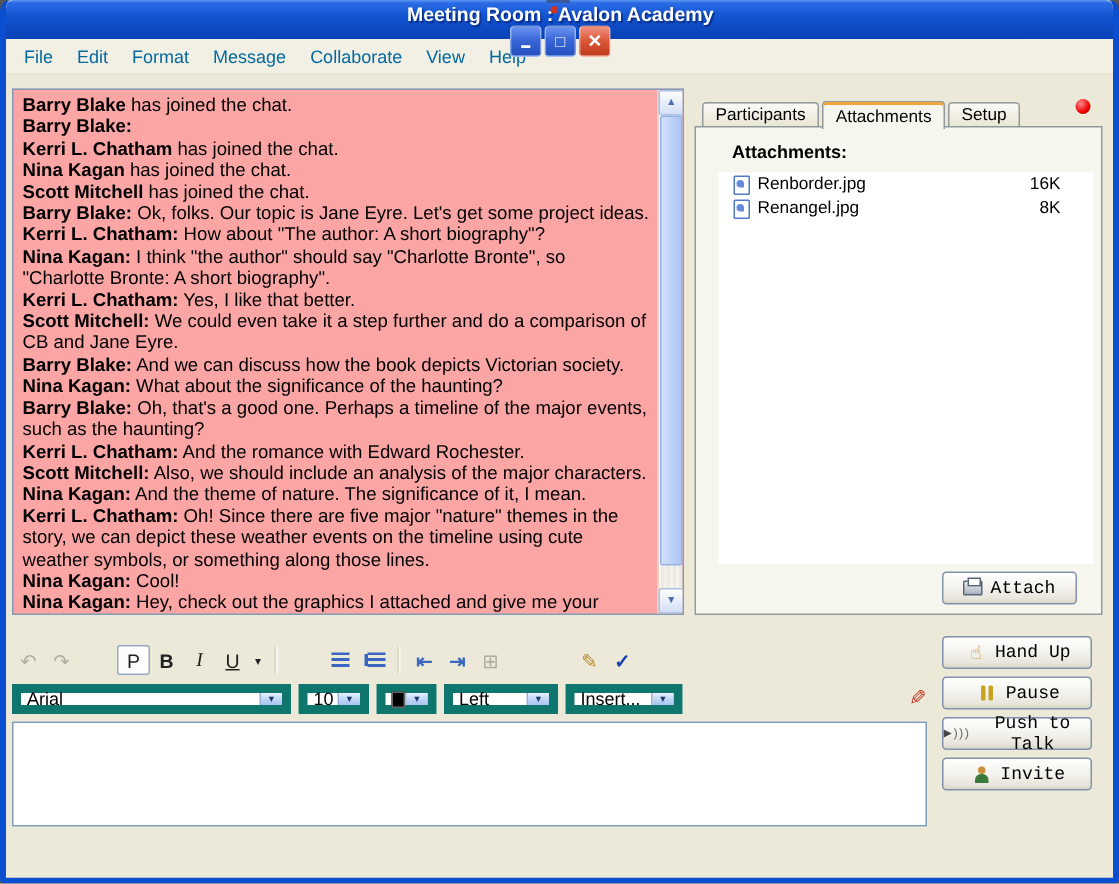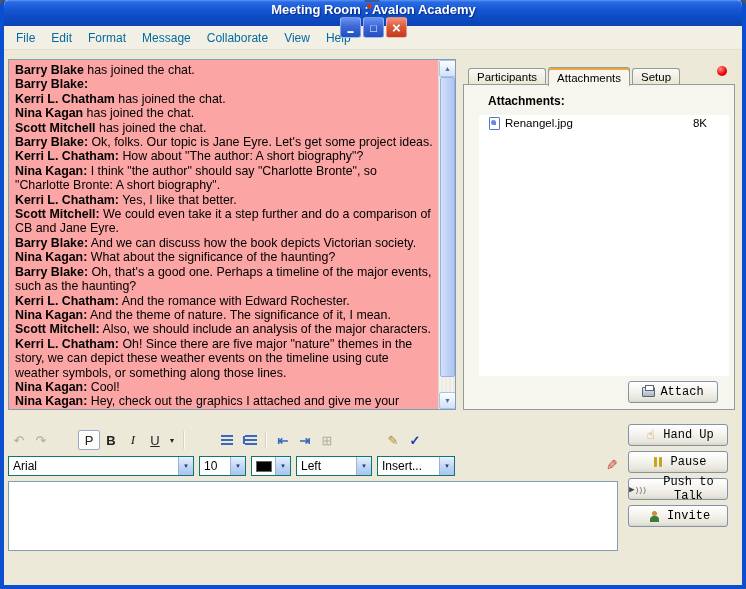--- a/index.html
+++ b/index.html
@@ -105,21 +105,21 @@
   .list-glyph { width: 12px; height: 10px;
     background: repeating-linear-gradient(180deg,#3b67c0 0 2px,transparent 2px 4px); }
   .list-glyph.dots { box-shadow: -3px 0 0 -1px #3b67c0; margin-left: 3px; }
   .tsep { width: 2px; height: 18px; border-left: 1px solid #d8d4c2; border-right: 1px solid #fbfaf4; margin: 0 5px; }
   .sp26 { width: 26px; } .sp44 { width: 44px; }
   .tbtn.gold { color: #b08a28; }
   .tbtn.check { color: #1a3fae; font-weight: bold; }
 
   
   .format-row { position: absolute; left: 4px; top: 406px; width: 612px; height: 20px; }
-  .dd { position: absolute; height: 20px; background: #fff; border: 1px solid #0f766e;
+  .dd { position: absolute; height: 20px; background: #fff; border: 6px solid #0f766e;
     display: flex; align-items: center; font-size: 12px; cursor: pointer; }
   .dd-val { flex: 1; padding-left: 4px; white-space: nowrap; overflow: hidden; }
   .dd-arrow { width: 15px; height: 100%; flex: 0 0 15px;
     background: linear-gradient(180deg,#e8f1fc,#c2d7f7 50%,#a8c4f2); border-left: 1px solid #9ab0d4;
     display: flex; align-items: center; justify-content: center; font-size: 7px; color: #1a3a6e; }
   .dd.font-dd { left: 0; width: 186px; }
   .dd.size-dd { left: 191px; width: 47px; }
   .dd.color-dd { left: 243px; width: 40px; }
   .dd.align-dd { left: 288px; width: 76px; }
   .dd.insert-dd { left: 369px; width: 78px; }
@@ -213,23 +213,23 @@
           <div class="chat-message"><b>Scott Mitchell:</b><span> We could even take it a step further and do a comparison of CB and Jane Eyre.</span></div>
 
           <div class="chat-message"><b>Barry Blake:</b><span> And we can discuss how the book depicts Victorian society.</span></div>
 
           <div class="chat-message"><b>Nina Kagan:</b><span> What about the significance of the haunting?</span></div>
 
           <div class="chat-message"><b>Barry Blake:</b><span> Oh, that's a good one. Perhaps a timeline of the major events, such as the haunting?</span></div>
 
           <div class="chat-message"><b>Kerri L. Chatham:</b><span> And the romance with Edward Rochester.</span></div>
 
+          <div class="chat-message"><b>Scott Mitchell:</b><span> Also, we should include an analysis of the major characters.</span></div>
+
           <div class="chat-message"><b>Nina Kagan:</b><span> And the theme of nature. The significance of it, I mean.</span></div>
-
-          <div class="chat-message"><b>Scott Mitchell:</b><span> Also, we should include an analysis of the major characters.</span></div>
 
           <div class="chat-message"><b>Kerri L. Chatham:</b><span> Oh! Since there are five major "nature" themes in the story, we can depict these weather events on the timeline using cute weather symbols, or something along those lines.</span></div>
 
           <div class="chat-message"><b>Nina Kagan:</b><span> Cool!</span></div>
 
           <div class="chat-message"><b>Nina Kagan:</b><span> Hey, check out the graphics I attached and give me your feedback.</span></div>
 
       </div>
       <div class="scrollbar">
         <div class="sb-arrow up">▲</div>
@@ -246,20 +246,25 @@
 
         <div class="tab" data-active="false"><span>Setup</span></div>
 
       <span class="status-dot"></span>
     </div>
 
     <div class="tab-page">
       <div class="attachments-label">Attachments:</div>
       <div class="file-list">
 
+          <div class="file-row">
+            <span class="file-icon"></span>
+            <span class="file-name">Renborder.jpg</span>
+            <span class="file-size">16K</span>
+          </div>
 
           <div class="file-row">
             <span class="file-icon"></span>
             <span class="file-name">Renangel.jpg</span>
             <span class="file-size">8K</span>
           </div>
 
       </div>
       <button class="xp-btn attach-btn">
         <span class="attach-icon"></span>

